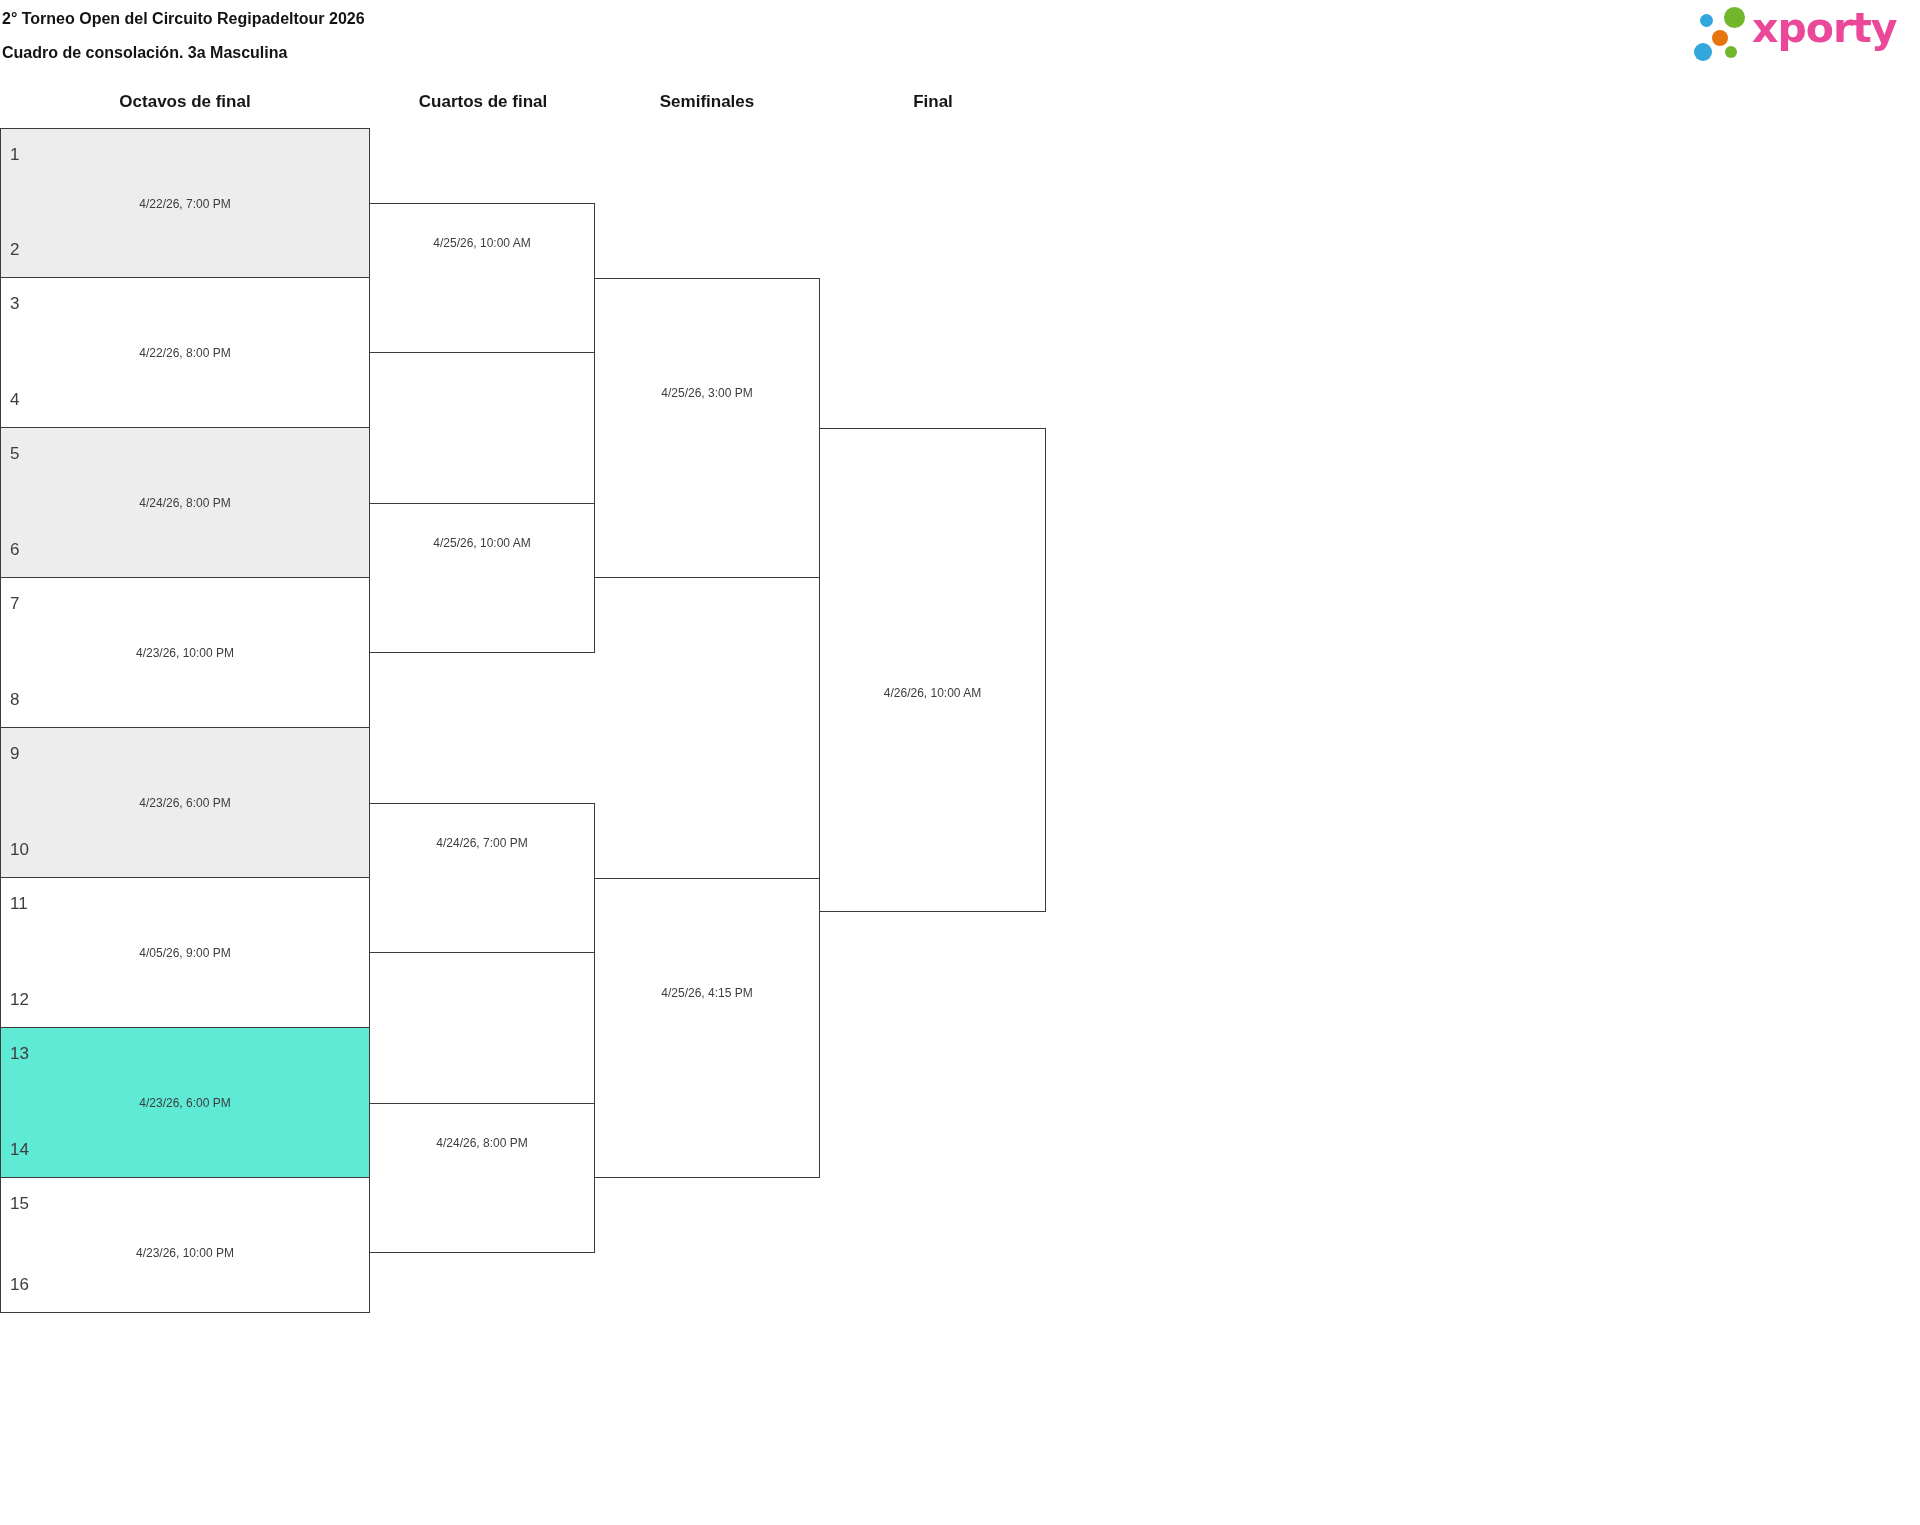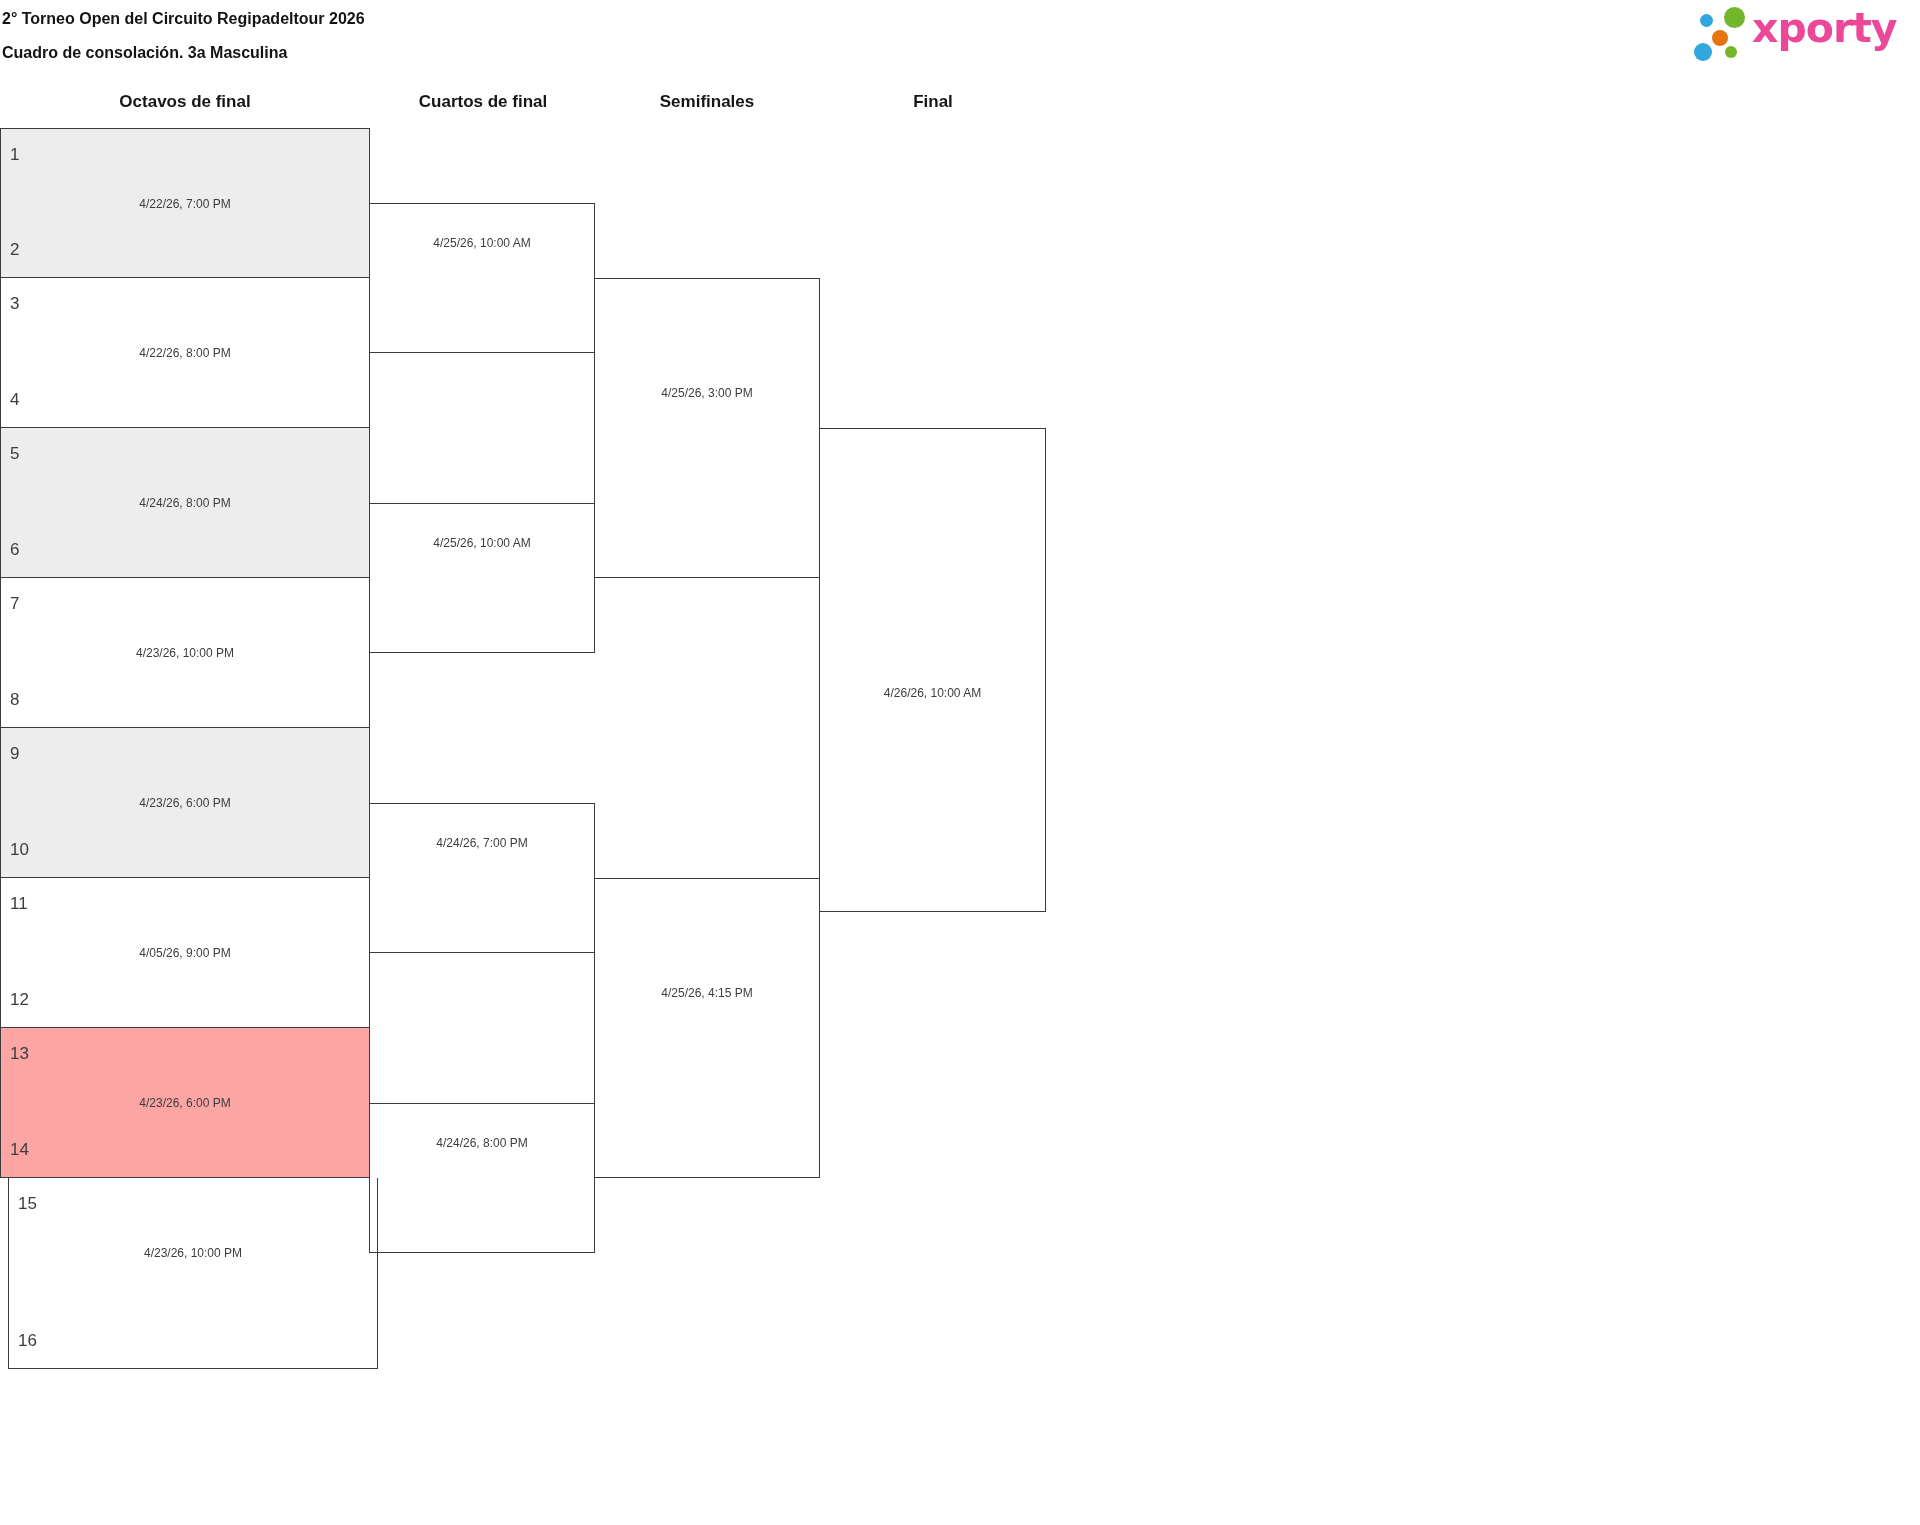--- a/index.html
+++ b/index.html
@@ -148,26 +148,26 @@
       <div class="match r0 shaded no-top" style="left: 0px; top: 728px; width: 370px; height: 150px; background: rgb(237, 237, 237);">
         <div class="seed top">9</div>
         <div class="seed bottom">10</div>
         <div class="date" style="top: 65px;">4/23/26, 6:00 PM</div>
       </div>
       <div class="match r0 no-top" style="left: 0px; top: 878px; width: 370px; height: 150px;">
         <div class="seed top">11</div>
         <div class="seed bottom">12</div>
         <div class="date" style="top: 65px;">4/05/26, 9:00 PM</div>
       </div>
-      <div class="match r0 shaded no-top" style="left: 0px; top: 1028px; width: 370px; height: 150px; background: #fca5a5;">
+      <div class="match r0 shaded no-top" style="left: 0px; top: 1028px; width: 370px; height: 150px; background: #5eead4;">
         <div class="seed top">13</div>
         <div class="seed bottom">14</div>
         <div class="date" style="top: 65px;">4/23/26, 6:00 PM</div>
       </div>
-      <div class="match r0 no-top" style="left: 8px; top: 1178px; width: 370px; height: 191px;">
+      <div class="match r0 no-top" style="left: 0px; top: 1178px; width: 370px; height: 135px;">
         <div class="seed top">15</div>
         <div class="seed bottom">16</div>
         <div class="date" style="top: 65px;">4/23/26, 10:00 PM</div>
       </div>
       <div class="match r1" style="left: 369px; top: 203px; width: 226px; height: 150px;">
         <div class="date" style="top: 29px;">4/25/26, 10:00 AM</div>
       </div>
       <div class="match r1" style="left: 369px; top: 503px; width: 226px; height: 150px;">
         <div class="date" style="top: 29px;">4/25/26, 10:00 AM</div>
       </div>

